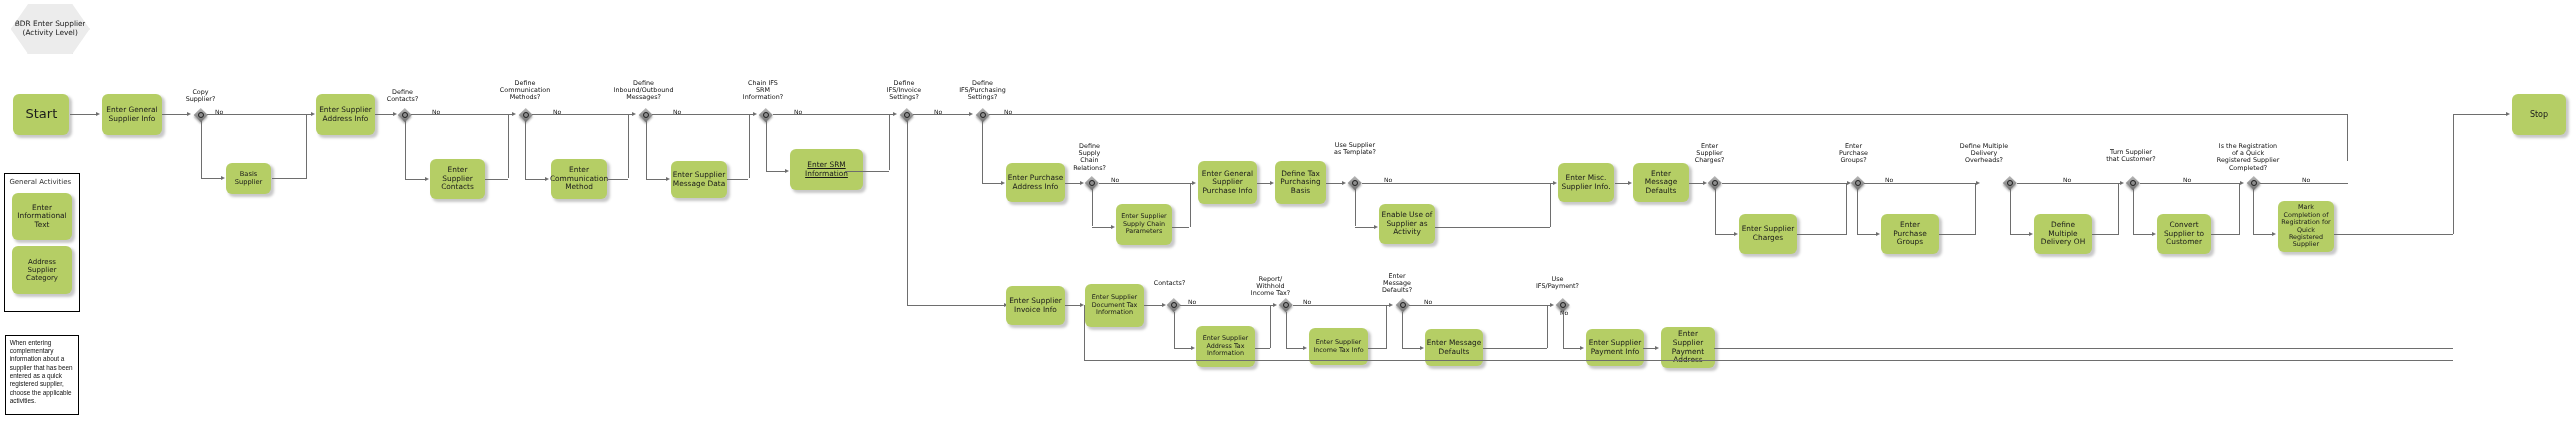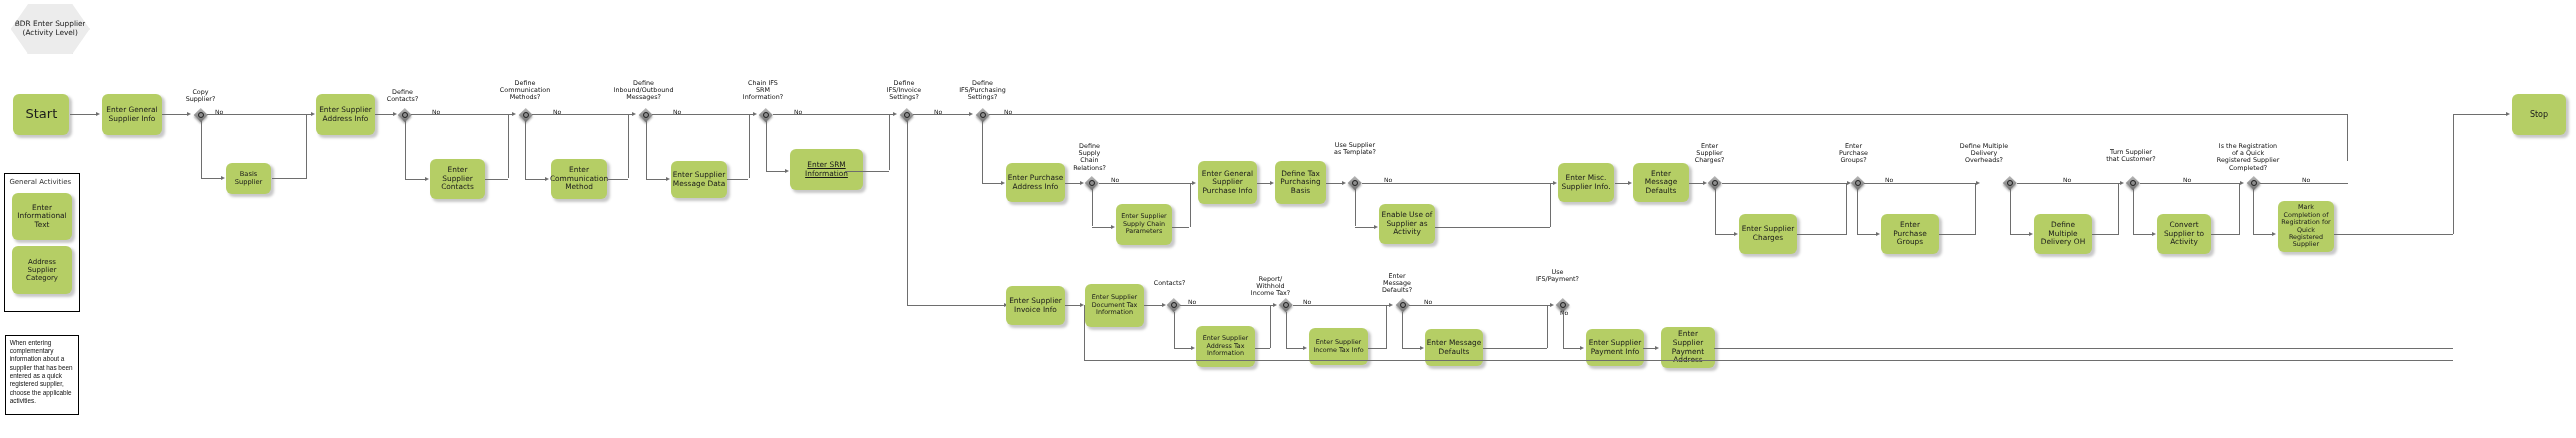--- a/index.html
+++ b/index.html
@@ -320,21 +320,21 @@
     <div class="ring"></div>
   </div>
   <div class="ylbl" style="left:2183px;top:176px;">No</div>
   <div class="ln lnh" style="left:2140px;top:183px;width:102px;"></div>
   <div class="ah" style="left:2240px;top:181px;"></div>
   <div class="ln lnv" style="left:2133px;top:189px;height:45px;"></div>
   <div class="ln lnh" style="left:2133px;top:234px;width:20px;"></div>
   <div class="ah" style="left:2152px;top:232px;"></div>
   <div class="node" style="left:2157px;top:214px;width:54px;height:40px;white-space:pre-line;">Convert
 Supplier to
-Activity</div>
+Customer</div>
   <div class="ln lnh" style="left:2211px;top:234px;width:28px;"></div>
   <div class="ln lnv" style="left:2239px;top:183px;height:52px;"></div>
 
   <div class="lbl" style="left:2208px;top:143px;width:80px;">Is the Registration
 of a Quick
 Registered Supplier
 Completed?</div>
   <div class="gw" style="left:2247px;top:176px;">
     <div class="dia"></div>
     <div class="ring"></div>
@@ -414,21 +414,21 @@
   <div class="ln lnh" style="left:1409px;top:305px;width:142px;"></div>
   <div class="ah" style="left:1550px;top:303px;"></div>
   <div class="ln lnv" style="left:1402px;top:312px;height:36px;"></div>
   <div class="ln lnh" style="left:1402px;top:348px;width:19px;"></div>
   <div class="ah" style="left:1420px;top:346px;"></div>
   <div class="node" style="left:1425px;top:329px;width:58px;height:37px;white-space:pre-line;">Enter Message
 Defaults</div>
   <div class="ln lnh" style="left:1483px;top:348px;width:64px;"></div>
   <div class="ln lnv" style="left:1547px;top:305px;height:43px;"></div>
 
-  <div class="lbl" style="left:1535px;top:269px;width:45px;">Use
+  <div class="lbl" style="left:1535px;top:276px;width:45px;">Use
 IFS/Payment?</div>
   <div class="gw" style="left:1556px;top:298px;">
     <div class="dia"></div>
     <div class="ring"></div>
   </div>
   <div class="ylbl" style="left:1560px;top:309px;">No</div>
   <div class="ln lnv" style="left:1563px;top:312px;height:36px;"></div>
   <div class="ln lnh" style="left:1563px;top:348px;width:19px;"></div>
   <div class="ah" style="left:1580px;top:346px;"></div>
   <div class="node" style="left:1586px;top:329px;width:58px;height:37px;white-space:pre-line;">Enter Supplier

